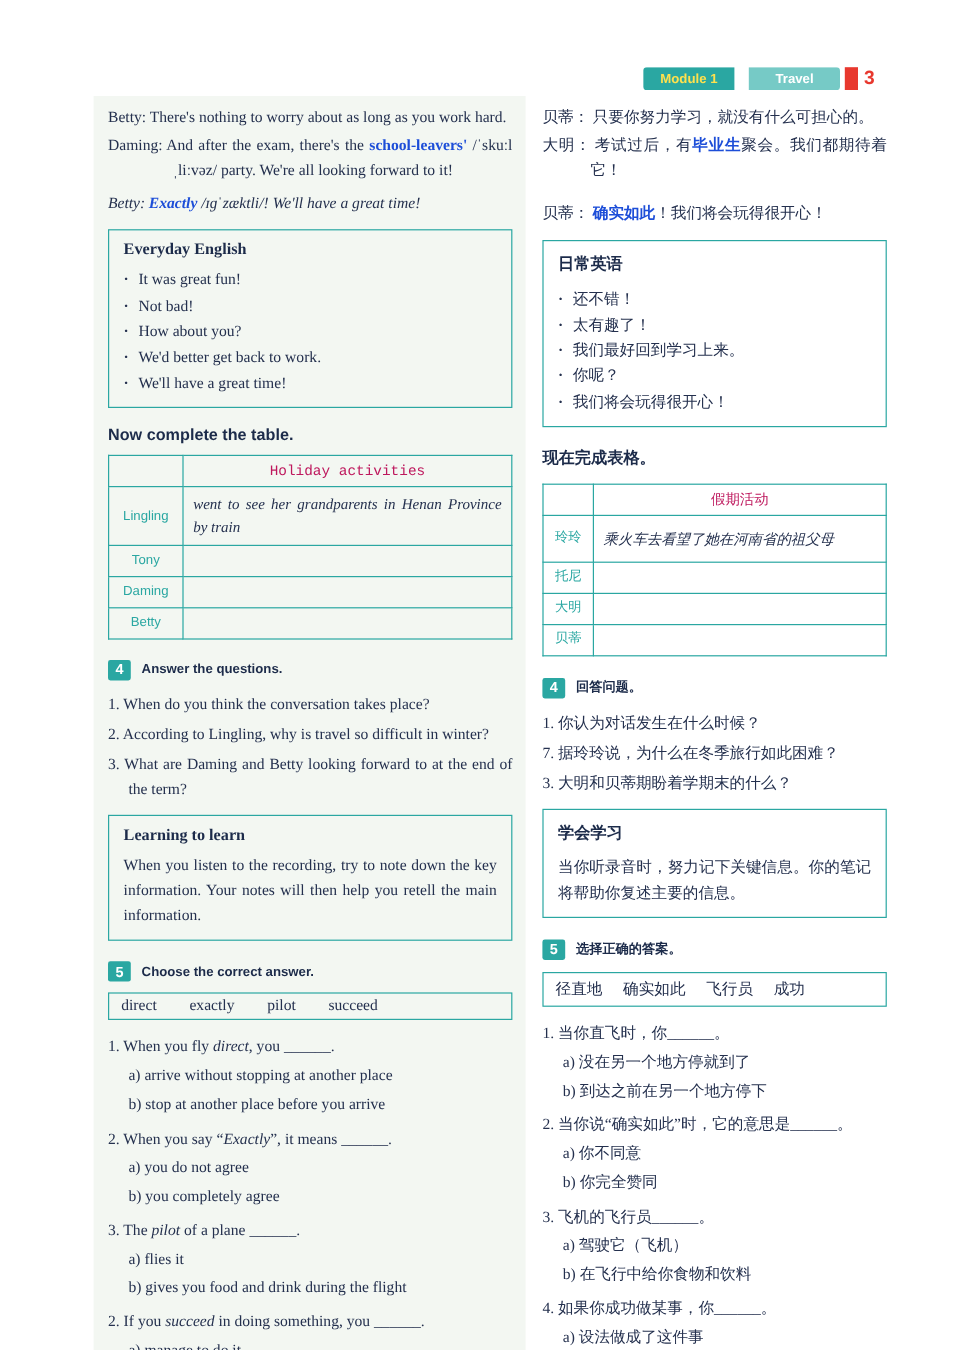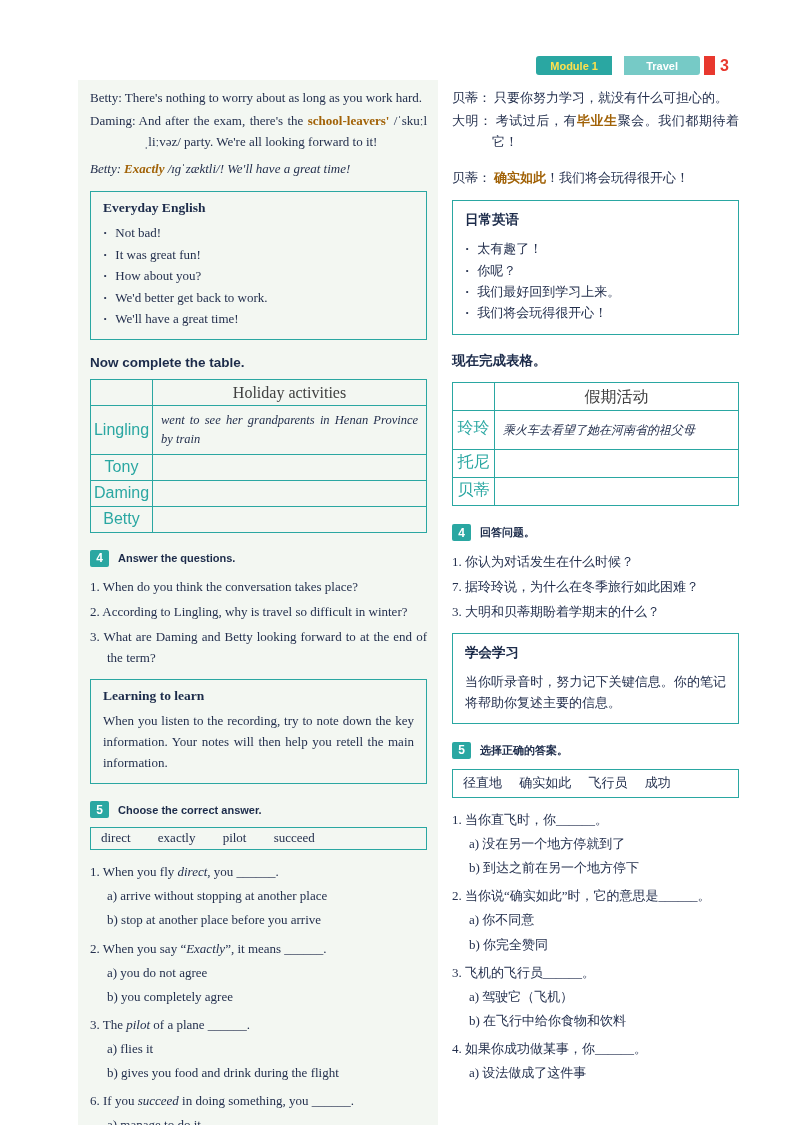--- a/index.html
+++ b/index.html
@@ -27,42 +27,42 @@
   
   .col-en { position:absolute; left:78px; top:80px; width:360px;
             background:#f3f7f2; padding:8px 11px 22px 12px; }
   .col-zh { position:absolute; left:452px; top:80px; width:287px; padding-top:8px; }
 
   
   .dline { text-align:justify; line-height:1.6; margin-bottom:2px; }
   .col-en .dline { padding-left:54px; text-indent:-54px; }
   .col-zh .dline { padding-left:40px; text-indent:-40px; }
   .spk { margin-right:3px; }
-  .hl { color:#a16207; font-weight:bold; }
+  .hl { color:#1d4ed8; font-weight:bold; }
   .gap-en { margin-top:7px;font-style:italic; }
   .gap-zh { margin-top:16px; }
 
   
   .box { border:1px solid #2aa7a2; padding:8px 12px 10px; margin-top:11px; }
   .box-title { font-weight:bold; font-size:13.5px; color:#1c2b4a; margin-bottom:6px; }
   .bullet { line-height:1.65; }
   .bullet::before { content:"·"; font-weight:bold; margin-right:8px; }
   .box-body { line-height:1.62; text-align:justify; }
 
   
   .h-cmd { font-family:"Liberation Sans","DejaVu Sans",sans-serif; font-weight:bold;
            font-size:13.5px; color:#1c2b4a; margin:15px 0 9px; }
 
   
   .tbl { width:100%; border-collapse:collapse; border:1.5px solid #2aa7a2; }
   .tbl td { border:1px solid #2aa7a2; }
-  .tname { width:62px; text-align:center; color:#2aa7a2; font-size:16px;
+  .tname { width:62px; text-align:center; color:#2aa7a2; font-size:11px;
            font-family:"Liberation Sans","DejaVu Sans",sans-serif; height:26px; }
-  .thead-cell { text-align:center; color:#404040; font-size:16px;
-           font-family:Liberation Serif, serif; height:22px; }
+  .thead-cell { text-align:center; color:#be185d; font-size:12px;
+           font-family:Liberation Mono, monospace; height:22px; }
   .tval { font-style:italic; font-size:12.5px; padding:5px 8px; line-height:1.5; text-align:justify; }
   .col-zh .tname { width:42px;font-family:Liberation Mono, monospace; }
   .col-zh .tval { padding:10px 8px; font-size:12px; }
 
   
   .sec-h { display:flex; align-items:center; gap:9px; margin:17px 0 9px; }
   .badge { min-width:19px; height:17px; background:#2aa7a2; color:#ffffff; border-radius:2px;
            font-family:"Liberation Sans","DejaVu Sans",sans-serif; font-weight:bold; font-size:12px;
            display:flex; align-items:center; justify-content:center; }
   .sec-t { font-family:"Liberation Sans","DejaVu Sans",sans-serif; font-weight:bold;
@@ -97,22 +97,22 @@
   <div class="col-en">
 
     <p class="dline"><span class="spk">Betty:</span><span>There's nothing to worry about as long as you work hard.</span></p>
 
     <p class="dline"><span class="spk">Daming:</span><span>And after the exam, there's the </span><span class="hl">school-leavers'</span><span> /ˈskuːlˌliːvəz/ </span><span>party. We're all looking forward to it!</span></p>
 
     <p class="dline gap-en"><span class="spk">Betty:</span><span class="hl">Exactly</span><span> /ɪɡˈzæktli/</span><span>! We'll have a great time!</span></p>
 
     <div class="box">
       <div class="box-title">Everyday English</div>
+      <p class="bullet">It was great fun!</p>
       <p class="bullet">Not bad!</p>
-      <p class="bullet">It was great fun!</p>
       <p class="bullet">How about you?</p>
       <p class="bullet">We'd better get back to work.</p>
       <p class="bullet">We'll have a great time!</p>
     </div>
 
     <p class="h-cmd">Now complete the table.</p>
 
     <table class="tbl">
       <tbody>
           <tr>
@@ -168,58 +168,63 @@
     <p class="opt">b) stop at another place before you arrive</p>
 
     <p class="q stem"><span>2. When you say “</span><span class="it">Exactly</span><span>”, it means ______.</span></p>
     <p class="opt">a) you do not agree</p>
     <p class="opt">b) you completely agree</p>
 
     <p class="q stem"><span>3. The </span><span class="it">pilot</span><span> of a plane ______.</span></p>
     <p class="opt">a) flies it</p>
     <p class="opt">b) gives you food and drink during the flight</p>
 
-    <p class="q stem"><span>6. If you </span><span class="it">succeed</span><span> in doing something, you ______.</span></p>
+    <p class="q stem"><span>2. If you </span><span class="it">succeed</span><span> in doing something, you ______.</span></p>
     <p class="opt">a) manage to do it</p>
 
   </div>
 
   <div class="col-zh">
 
     <p class="dline"><span class="spk">贝蒂：</span><span>只要你努力学习，就没有什么可担心的。</span></p>
 
     <p class="dline"><span class="spk">大明：</span><span>考试过后，有</span><span class="hl">毕业生</span><span>聚会。我们都期待着它！</span></p>
 
     <p class="dline gap-zh"><span class="spk">贝蒂：</span><span class="hl">确实如此</span><span>！我们将会玩得很开心！</span></p>
 
     <div class="box">
       <div class="box-title">日常英语</div>
+      <p class="bullet">还不错！</p>
       <p class="bullet">太有趣了！</p>
+      <p class="bullet">我们最好回到学习上来。</p>
       <p class="bullet">你呢？</p>
-      <p class="bullet">我们最好回到学习上来。</p>
       <p class="bullet">我们将会玩得很开心！</p>
     </div>
 
     <p class="h-cmd">现在完成表格。</p>
 
     <table class="tbl">
       <tbody>
           <tr>
         <td class="tname"></td>
         <td class="thead-cell">假期活动</td>
       </tr>
       <tr>
         <td class="tname">玲玲</td>
         <td class="tval">乘火车去看望了她在河南省的祖父母</td>
       </tr>
       <tr>
         <td class="tname">托尼</td>
         <td class="tval"></td>
       </tr>
       <tr>
+        <td class="tname">大明</td>
+        <td class="tval"></td>
+      </tr>
+      <tr>
         <td class="tname">贝蒂</td>
         <td class="tval"></td>
       </tr>
     </tbody>
       </table>
 
     <div class="sec-h">
       <span class="badge">4</span>
       <span class="sec-t">回答问题。</span>
     </div>

